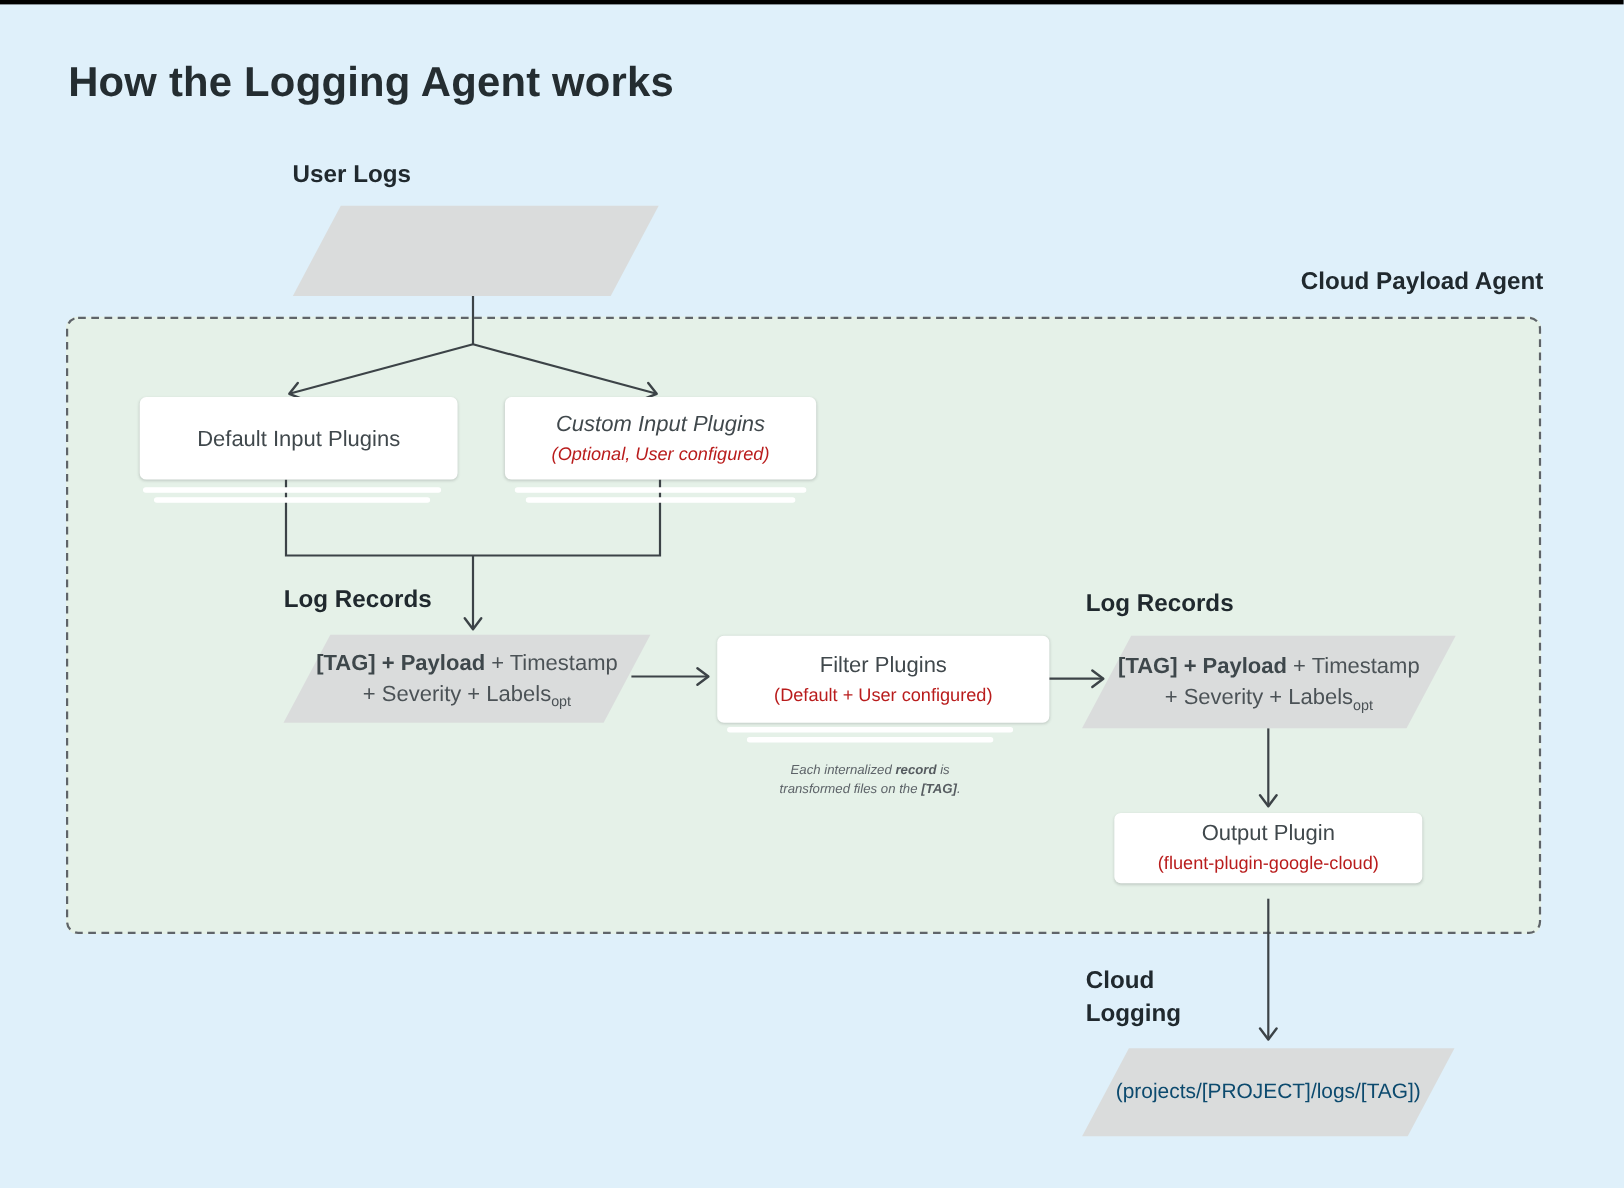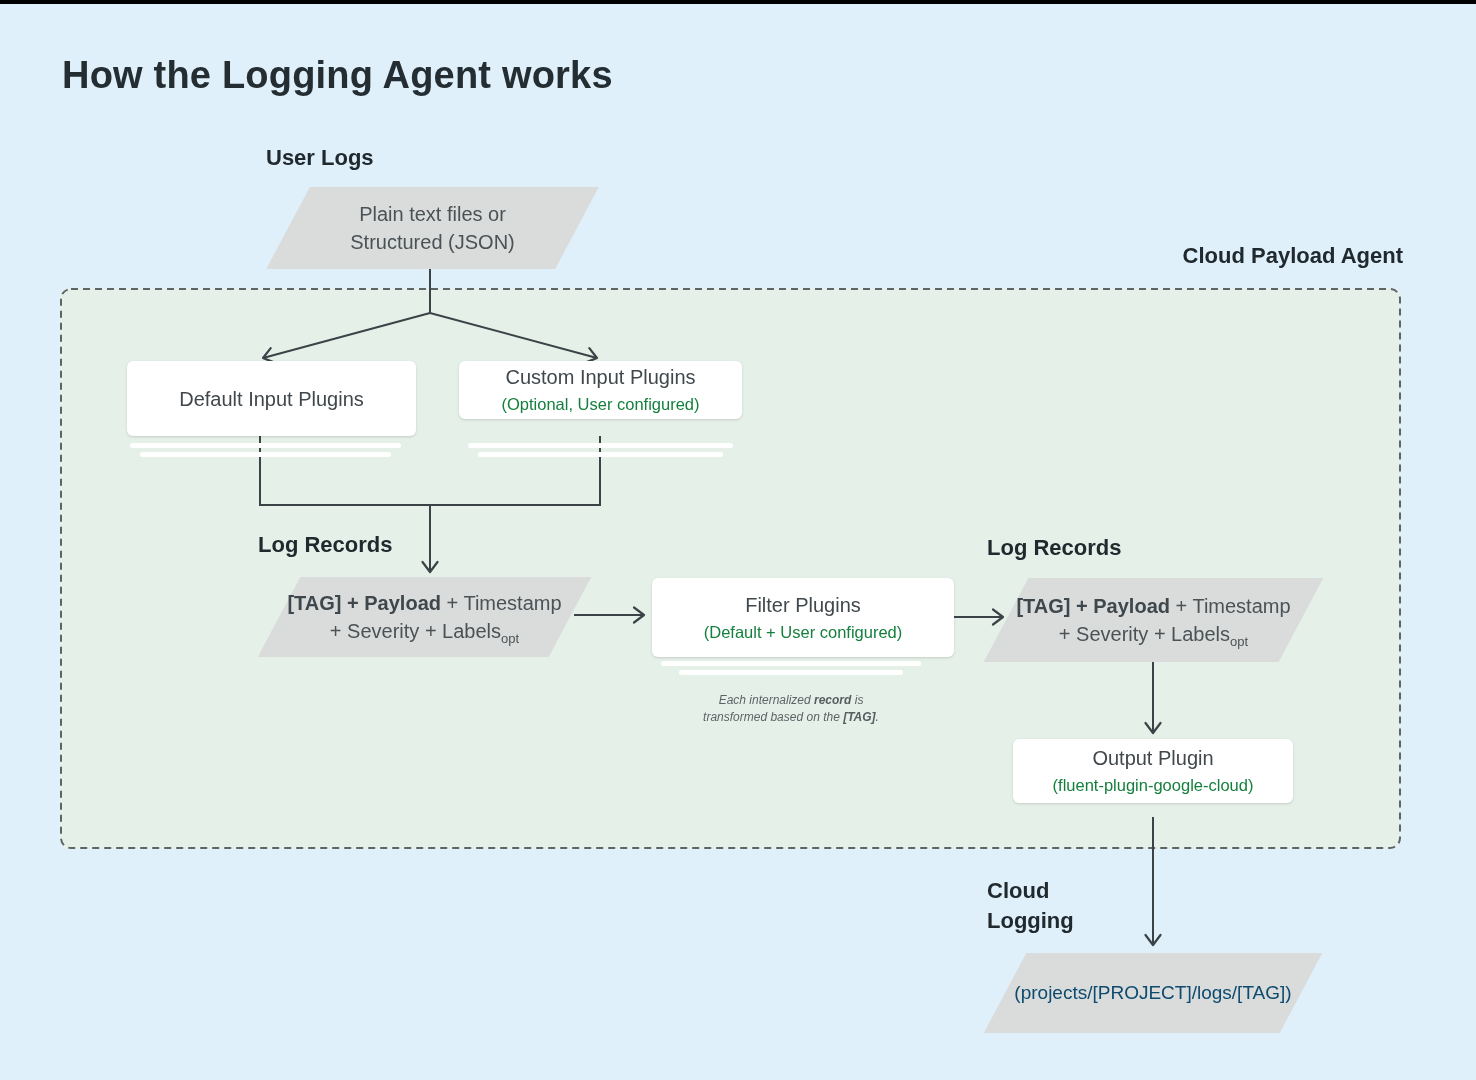--- a/index.html
+++ b/index.html
@@ -44,21 +44,21 @@
   .sub-opt{font-size:13px;position:relative;top:5px;}
 
   
   .card{
     background:#ffffff;border-radius:6px;
     box-shadow:0 1px 2.5px rgba(60,64,67,.20);
     display:flex;flex-direction:column;align-items:center;justify-content:center;
     text-align:center;
   }
   .card-title{font-size:20px;color:#40484c;line-height:1.3;white-space:nowrap;}
-  .card-sub{font-size:16.5px;color:#15803d;line-height:1.3;margin-top:4px;white-space:nowrap;}
+  .card-sub{font-size:16.5px;color:#b91c1c;line-height:1.3;margin-top:4px;white-space:nowrap;}
 
   
   .bar{height:4.5px;border-radius:2.5px;background:#ffffff;}
 
   .note{
     font-style:italic;font-size:12px;color:#5d6368;line-height:1.42;
     text-align:center;white-space:nowrap;
   }
   .note b{font-weight:700;color:#565c60;}
 </style>
@@ -94,33 +94,29 @@
       <path d="M430,505 L430,572" marker-end="url(#chev)"></path>
       <path d="M574,615 L644,615" marker-end="url(#chev)"></path>
       <path d="M932,617 L1003,617" marker-end="url(#chev)"></path>
       <path d="M1153,662 L1153,733" marker-end="url(#chev)"></path>
       <path d="M1153,817 L1153,945" marker-end="url(#chev)"></path>
     </g>
   </svg>
 
   <div class="abs para" style="left:288px;top:187px;width:289px;height:82px;">
     <div class="para-bg"></div>
-    <div class="para-text">
-      <div>Plain text files or</div>
-      <div>Structured (JSON)</div>
-    </div>
   </div>
 
   <div class="abs card" style="left:127px;top:361px;width:289px;height:75px;">
     <div class="card-title">Default Input Plugins</div>
   </div>
   <div class="abs bar" style="left:130px;top:443px;width:271px;"></div>
   <div class="abs bar" style="left:140px;top:452px;width:251px;"></div>
 
-  <div class="abs card" style="left:459px;top:361px;width:283px;height:58px;">
+  <div class="abs card" style="left:459px;top:361px;width:283px;height:75px;font-style:italic;">
     <div class="card-title">Custom Input Plugins</div>
     <div class="card-sub">(Optional, User configured)</div>
   </div>
   <div class="abs bar" style="left:468px;top:443px;width:265px;"></div>
   <div class="abs bar" style="left:478px;top:452px;width:245px;"></div>
 
   <div class="abs flow-label" style="left:258px;top:530px;">Log Records</div>
 
   <div class="abs para" style="left:279px;top:577px;width:291px;height:80px;">
     <div class="para-bg"></div>
@@ -132,21 +128,21 @@
 
   <div class="abs card" style="left:652px;top:578px;width:302px;height:79px;">
     <div class="card-title">Filter Plugins</div>
     <div class="card-sub">(Default + User configured)</div>
   </div>
   <div class="abs bar" style="left:661px;top:661px;width:260px;"></div>
   <div class="abs bar" style="left:679px;top:670px;width:224px;"></div>
 
   <div class="abs note" style="left:616px;top:692px;width:350px;">
     <div><span>Each internalized </span><b>record</b><span> is</span></div>
-    <div><span>transformed based on the </span><b>[TAG]</b><span>.</span></div>
+    <div><span>transformed files on the </span><b>[TAG]</b><span>.</span></div>
   </div>
 
   <div class="abs flow-label" style="left:987px;top:533px;">Log Records</div>
 
   <div class="abs para" style="left:1006px;top:578px;width:295px;height:84px;">
     <div class="para-bg"></div>
     <div class="para-text">
       <div><b>[TAG] + Payload</b><span> + Timestamp</span></div>
       <div><span>+ Severity + Labels</span><span class="sub-opt">opt</span></div>
     </div>

